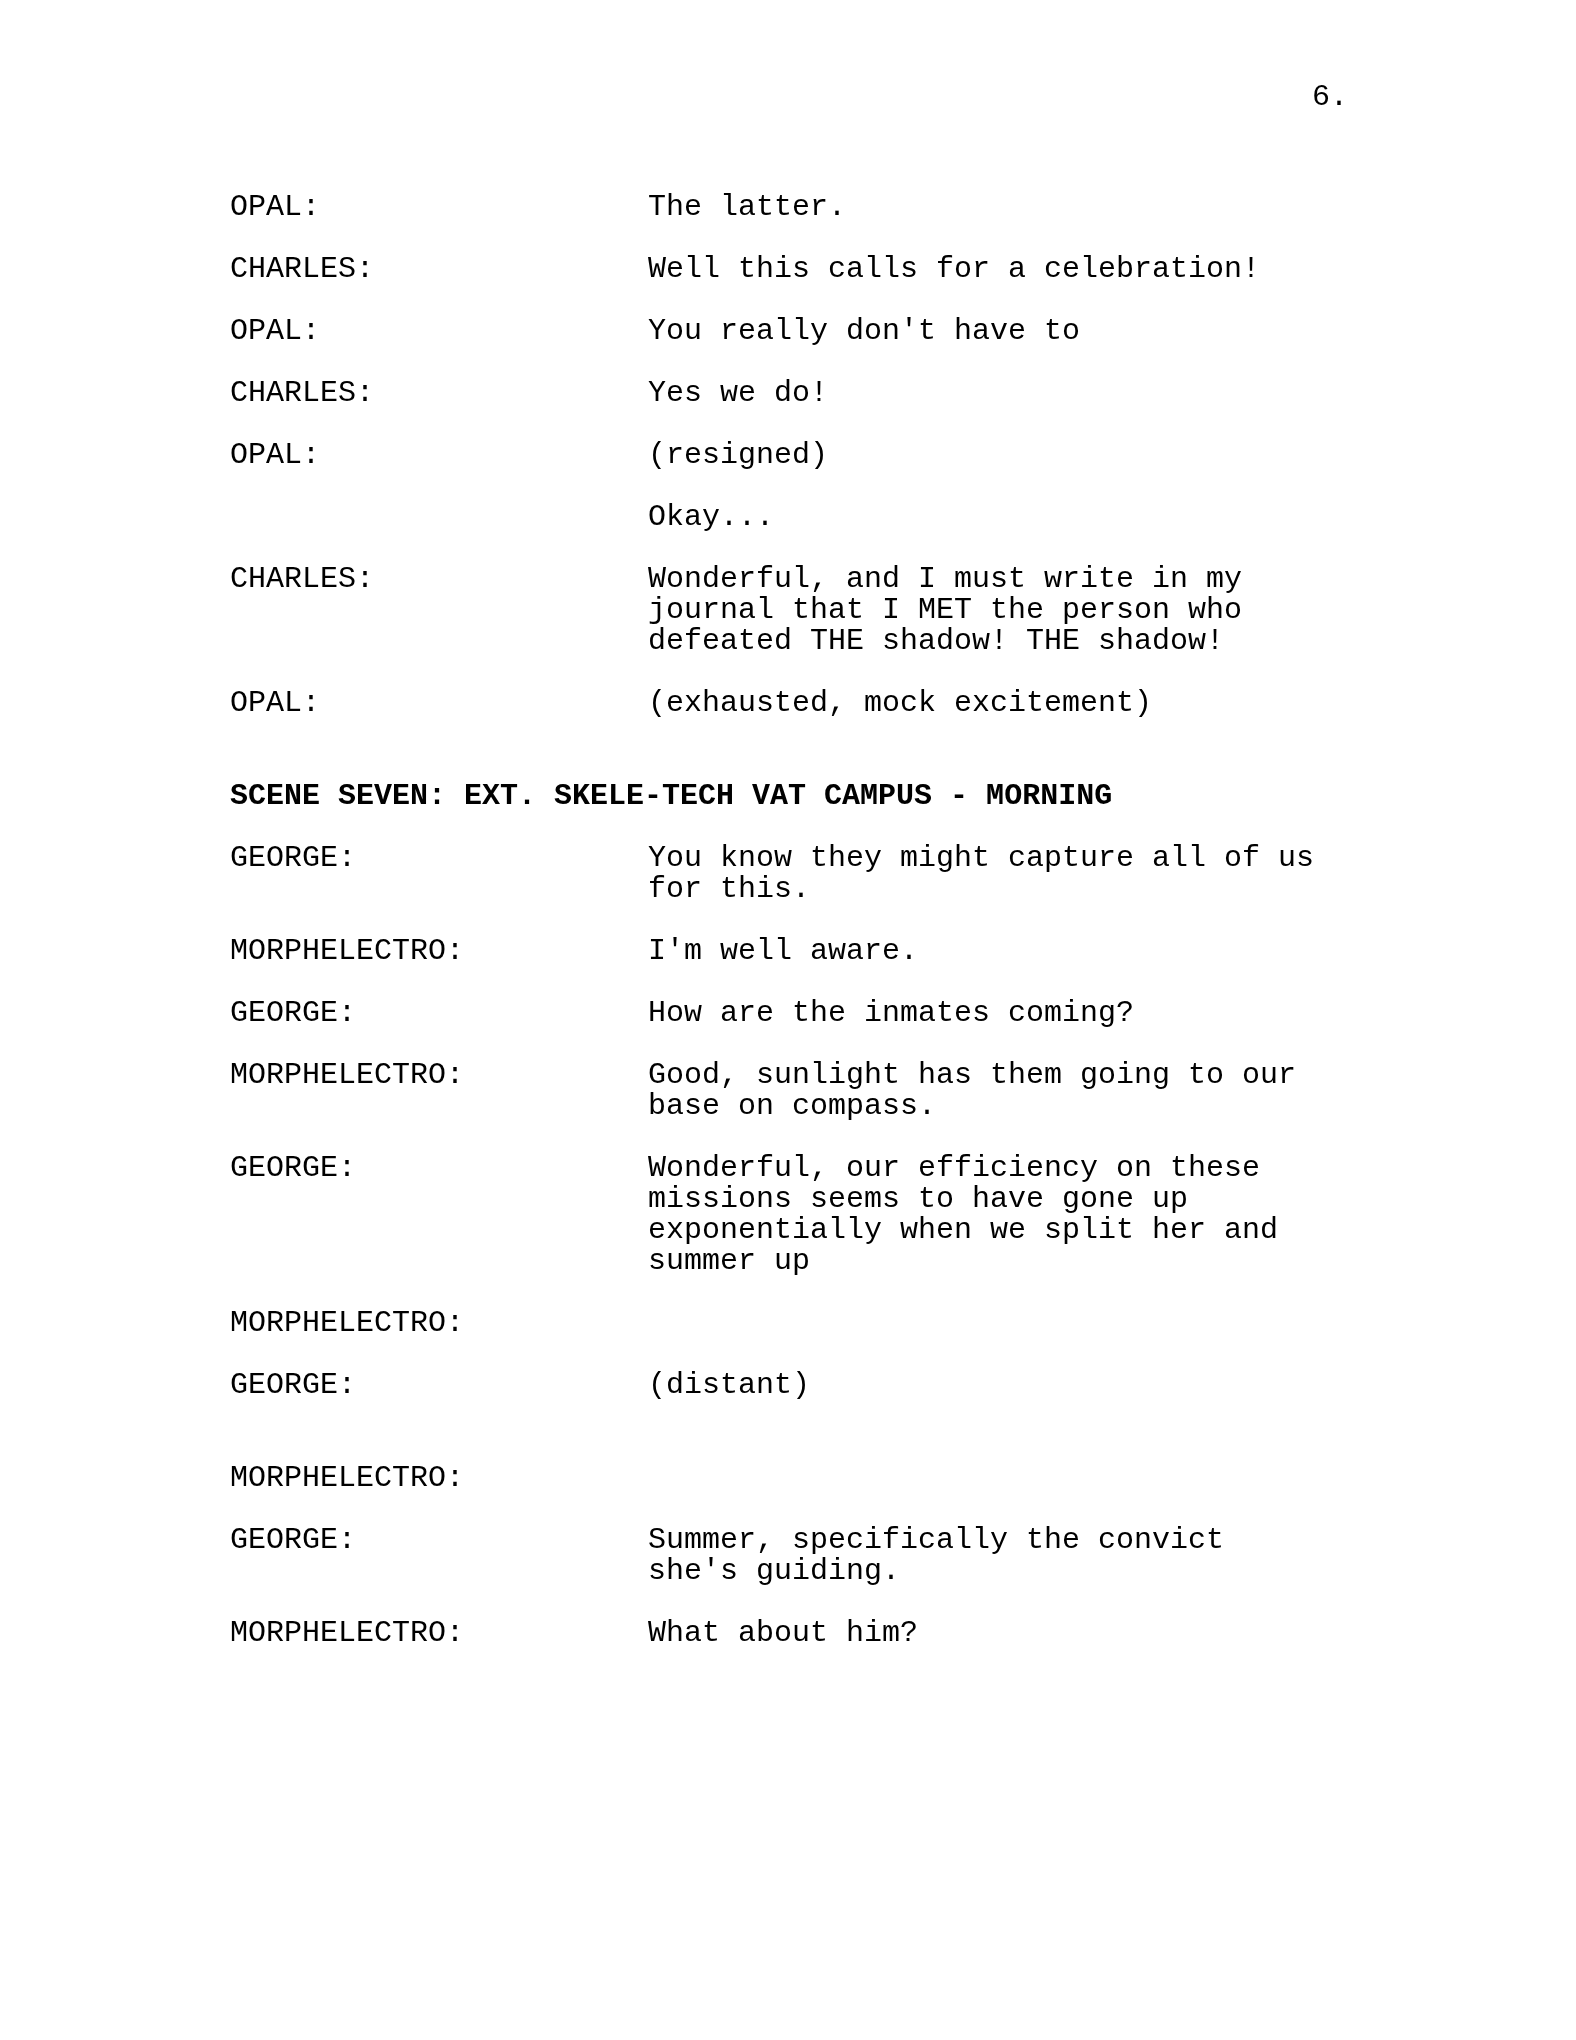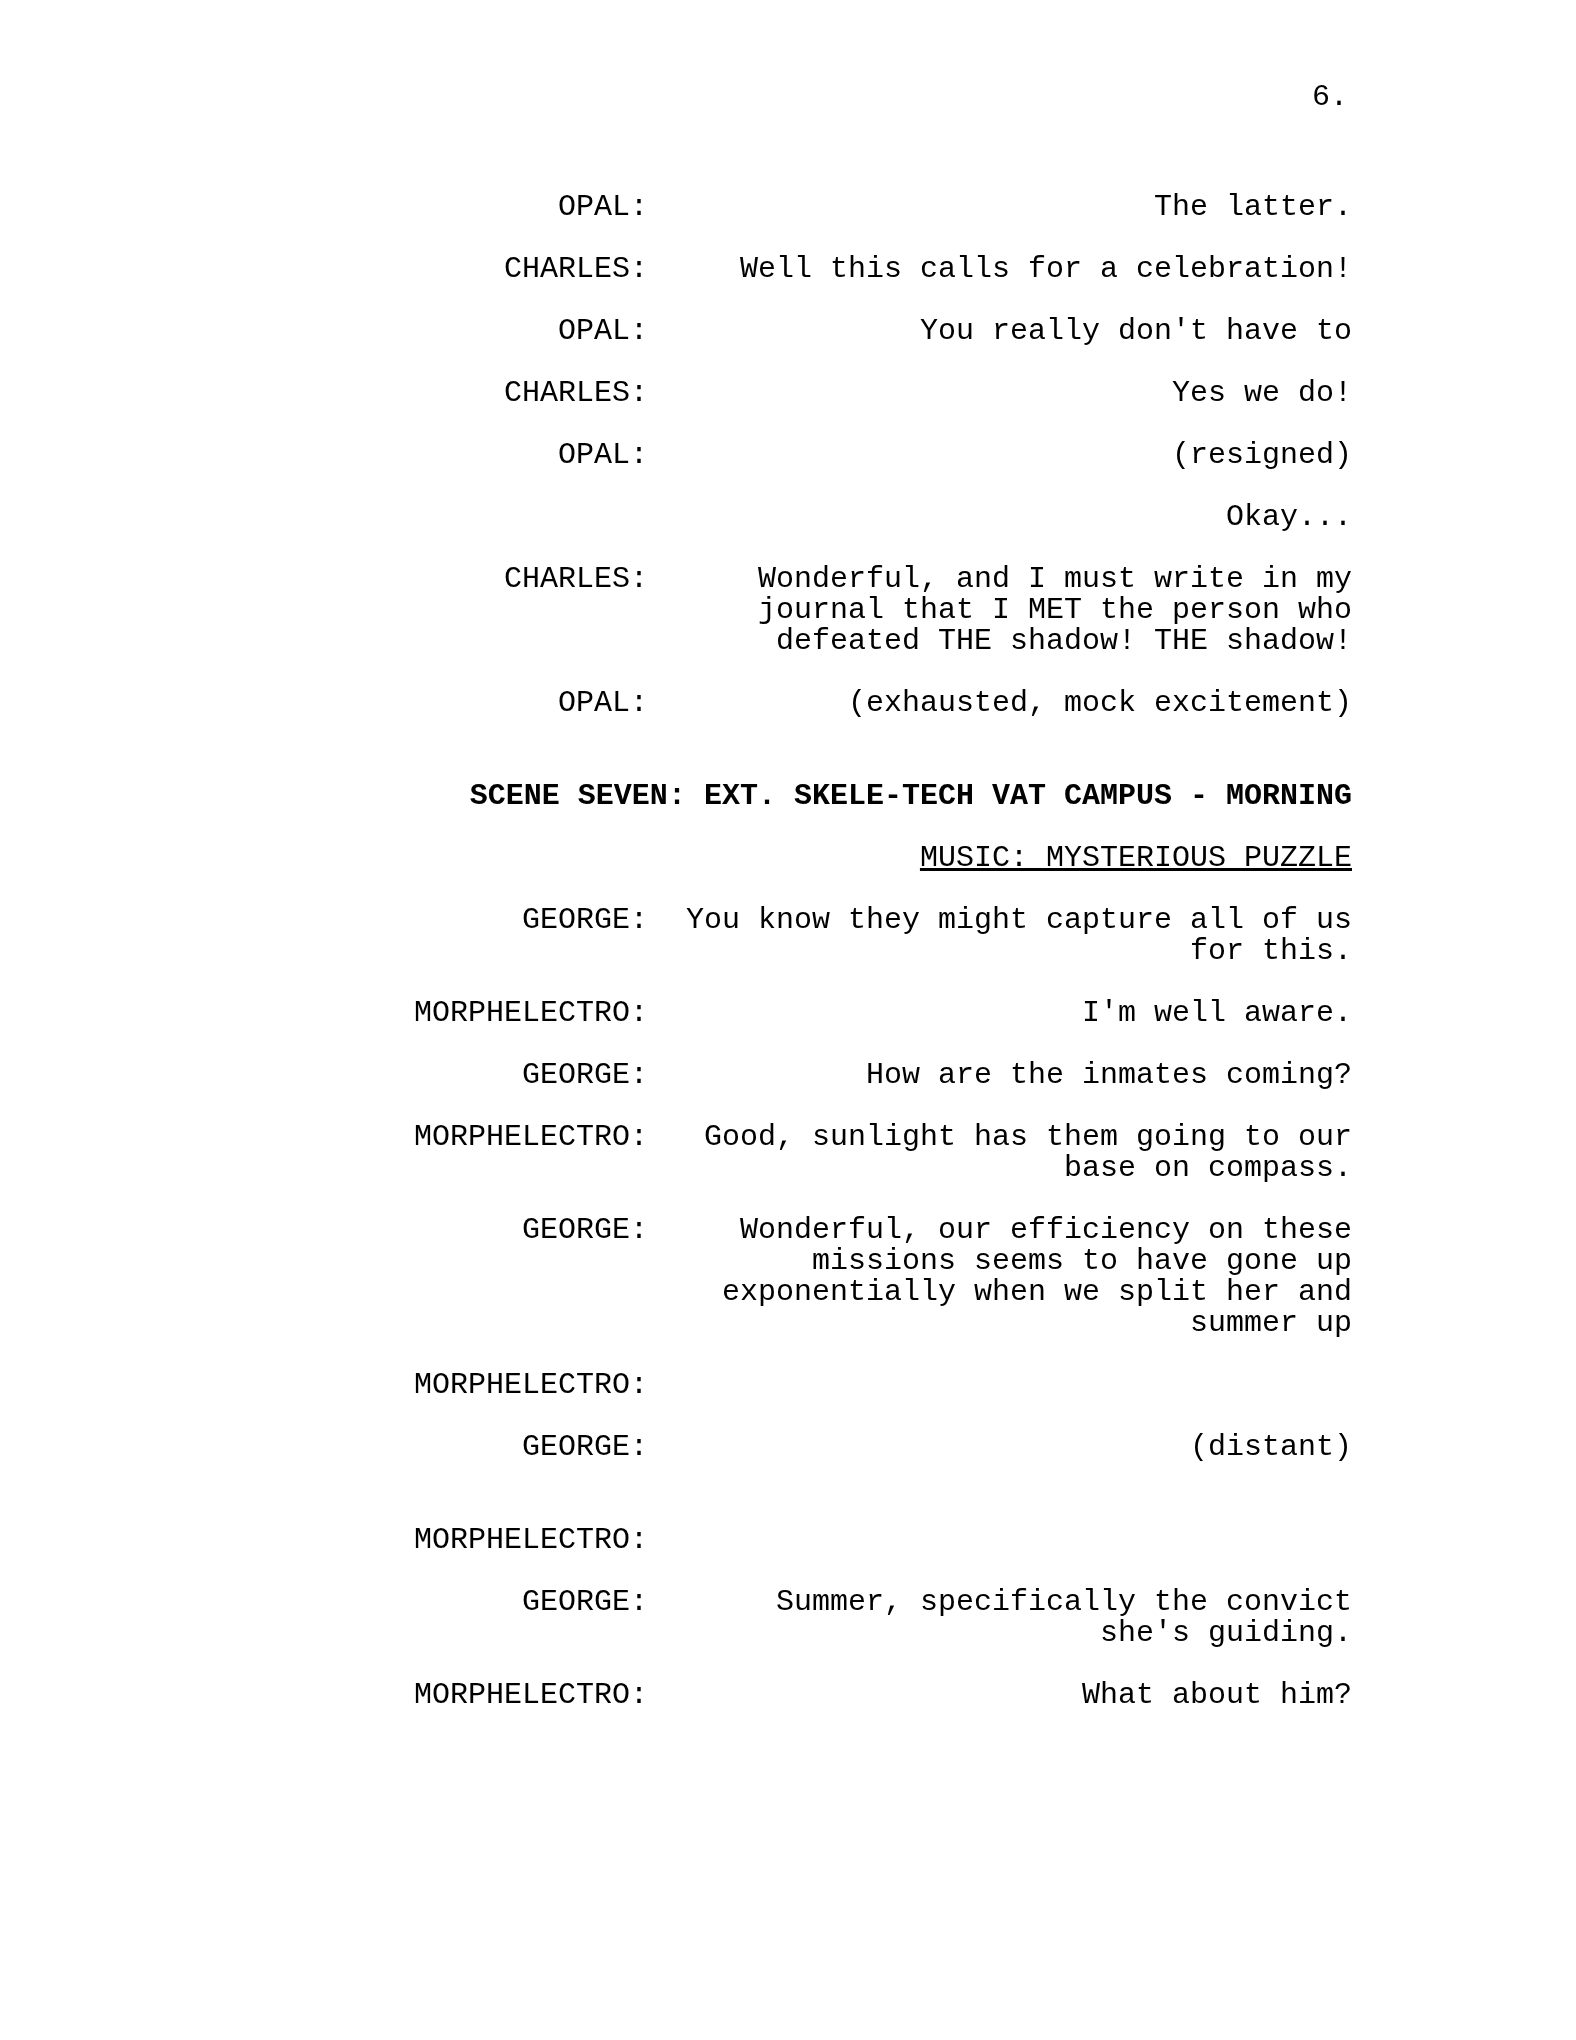--- a/index.html
+++ b/index.html
@@ -21,21 +21,20 @@
     position: absolute;
     top: 82px;
     left: 1312px;
     white-space: pre;
   }
   .content {
     position: absolute;
     top: 192px;
     left: 230px;
     width: 1122px;
-    text-align: right;
   }
   .row {
     display: flex;
     margin: 0 0 31px 0;
   }
   .speaker {
     flex: none;
     width: 418px;
     white-space: pre;
   }
@@ -93,21 +92,20 @@
 defeated THE shadow! THE shadow!</div>
     </div>
     <div class="row">
       <div class="speaker">OPAL:</div>
       <div class="dialogue">(exhausted, mock excitement)</div>
     </div>
     <div class="row">
       <div class="speaker"></div>
     </div>
     <div class="scene-heading">SCENE SEVEN: EXT. SKELE-TECH VAT CAMPUS - MORNING</div>
-    <div class="music-cue">MUSIC: MYSTERIOUS PUZZLE</div>
     <div class="row">
       <div class="speaker">GEORGE:</div>
       <div class="dialogue">You know they might capture all of us
 for this.</div>
     </div>
     <div class="row">
       <div class="speaker">MORPHELECTRO:</div>
       <div class="dialogue">I'm well aware.</div>
     </div>
     <div class="row">

